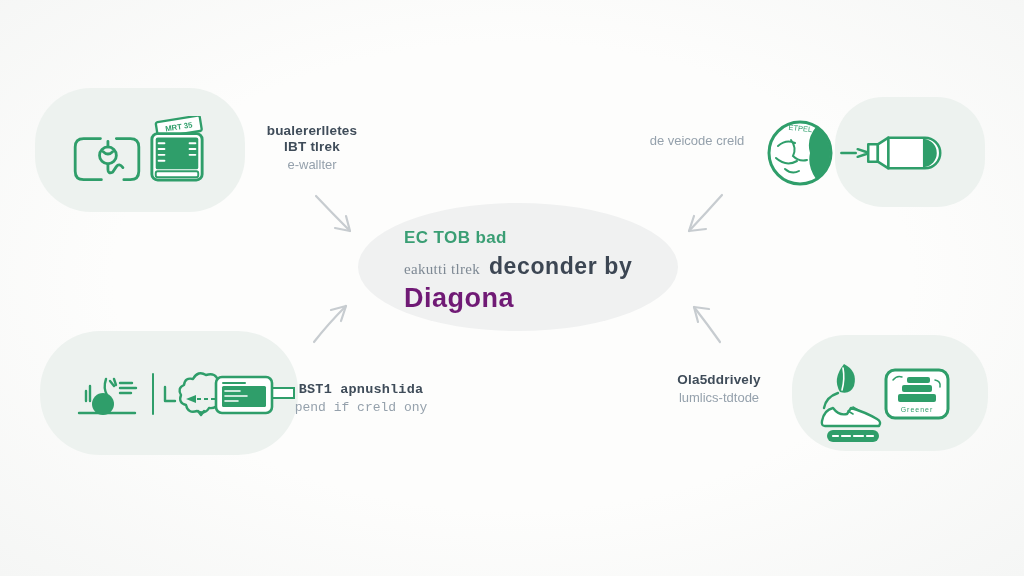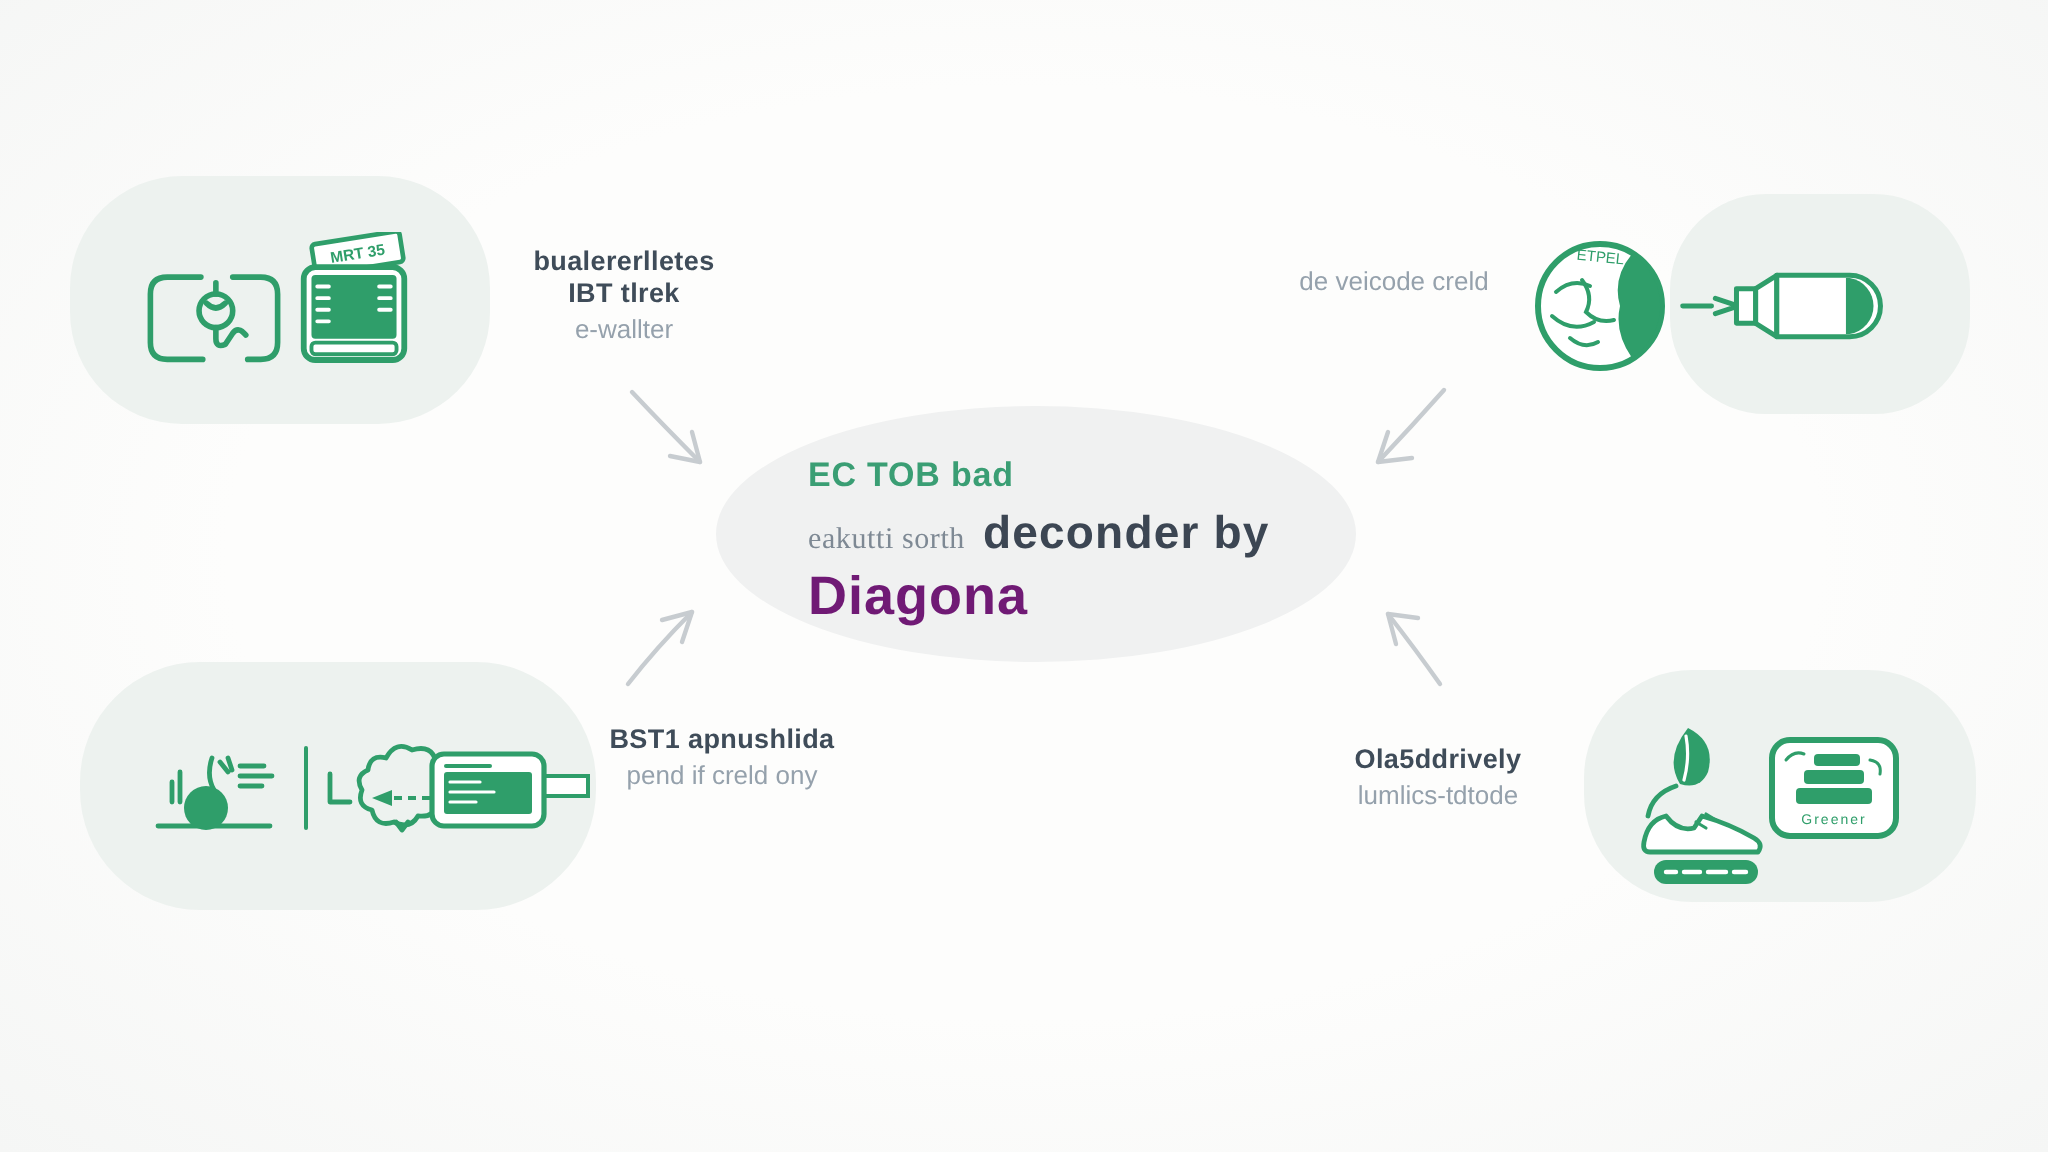--- a/index.html
+++ b/index.html
@@ -84,21 +84,21 @@
     <path d="M20 53 q7 6 14 2"></path>
     <path d="M26 24 q6 8 2 16 q6 6 14 4"></path>
   </g>
   <text x="35" y="15" font-size="7.5" fill="#2f9e6a" text-anchor="middle" transform="rotate(6 35 15)">ETPEL</text>
 </svg>
 
 <div class="ellipse">
   <div class="ellipse-inner">
     <div class="c-line1">EC TOB bad</div>
     <div class="c-line2">
-      <span class="c-line2-small">eakutti sorth</span><span class="c-line2-bold">deconder by</span>
+      <span class="c-line2-small">eakutti tlrek</span><span class="c-line2-bold">deconder by</span>
     </div>
     <div class="c-line3">Diagona</div>
   </div>
 </div>
 
 <svg class="abs" style="left:0;top:0;" width="1024" height="576" viewBox="0 0 1024 576">
   <g fill="none" stroke="#c7ccd0" stroke-width="2.2" stroke-linecap="round">
     <g>
       <path d="M316 196 Q332 213 350 231"></path>
       <path d="M350 231 L335 228 M350 231 L346 216"></path>
@@ -146,21 +146,21 @@
     <rect x="58" y="13" width="22" height="10" fill="#ffffff" stroke="#2f9e6a" stroke-width="2"></rect>
     <rect x="2" y="2" width="56" height="36" rx="6" fill="#ffffff" stroke="#2f9e6a" stroke-width="2.6"></rect>
     <path d="M9 8 h22" stroke="#2f9e6a" stroke-width="2" stroke-linecap="round"></path>
     <rect x="8" y="11" width="44" height="21" rx="1.5" fill="#2f9e6a"></rect>
     <g stroke="#ffffff" stroke-width="1.6" stroke-linecap="round">
       <path d="M11 16 h15 M11 21 h22 M11 26 h13"></path>
     </g>
   </svg>
 </div>
 
-<div class="label" style="left:290px;top:362px;width:142px;">
+<div class="label" style="left:290px;top:382px;width:142px;font-family:Liberation Mono, monospace;">
   <div class="bold-line">BST1 apnushlida</div>
   <div class="gray-line">pend if creld ony</div>
 </div>
 
 <div class="label" style="left:648px;top:372px;width:142px;">
   <div class="bold-line">Ola5ddrively</div>
   <div class="gray-line">lumlics-tdtode</div>
 </div>
 
 <div class="blob" style="left:792px;top:335px;width:196px;height:116px;border-radius:54px;">

